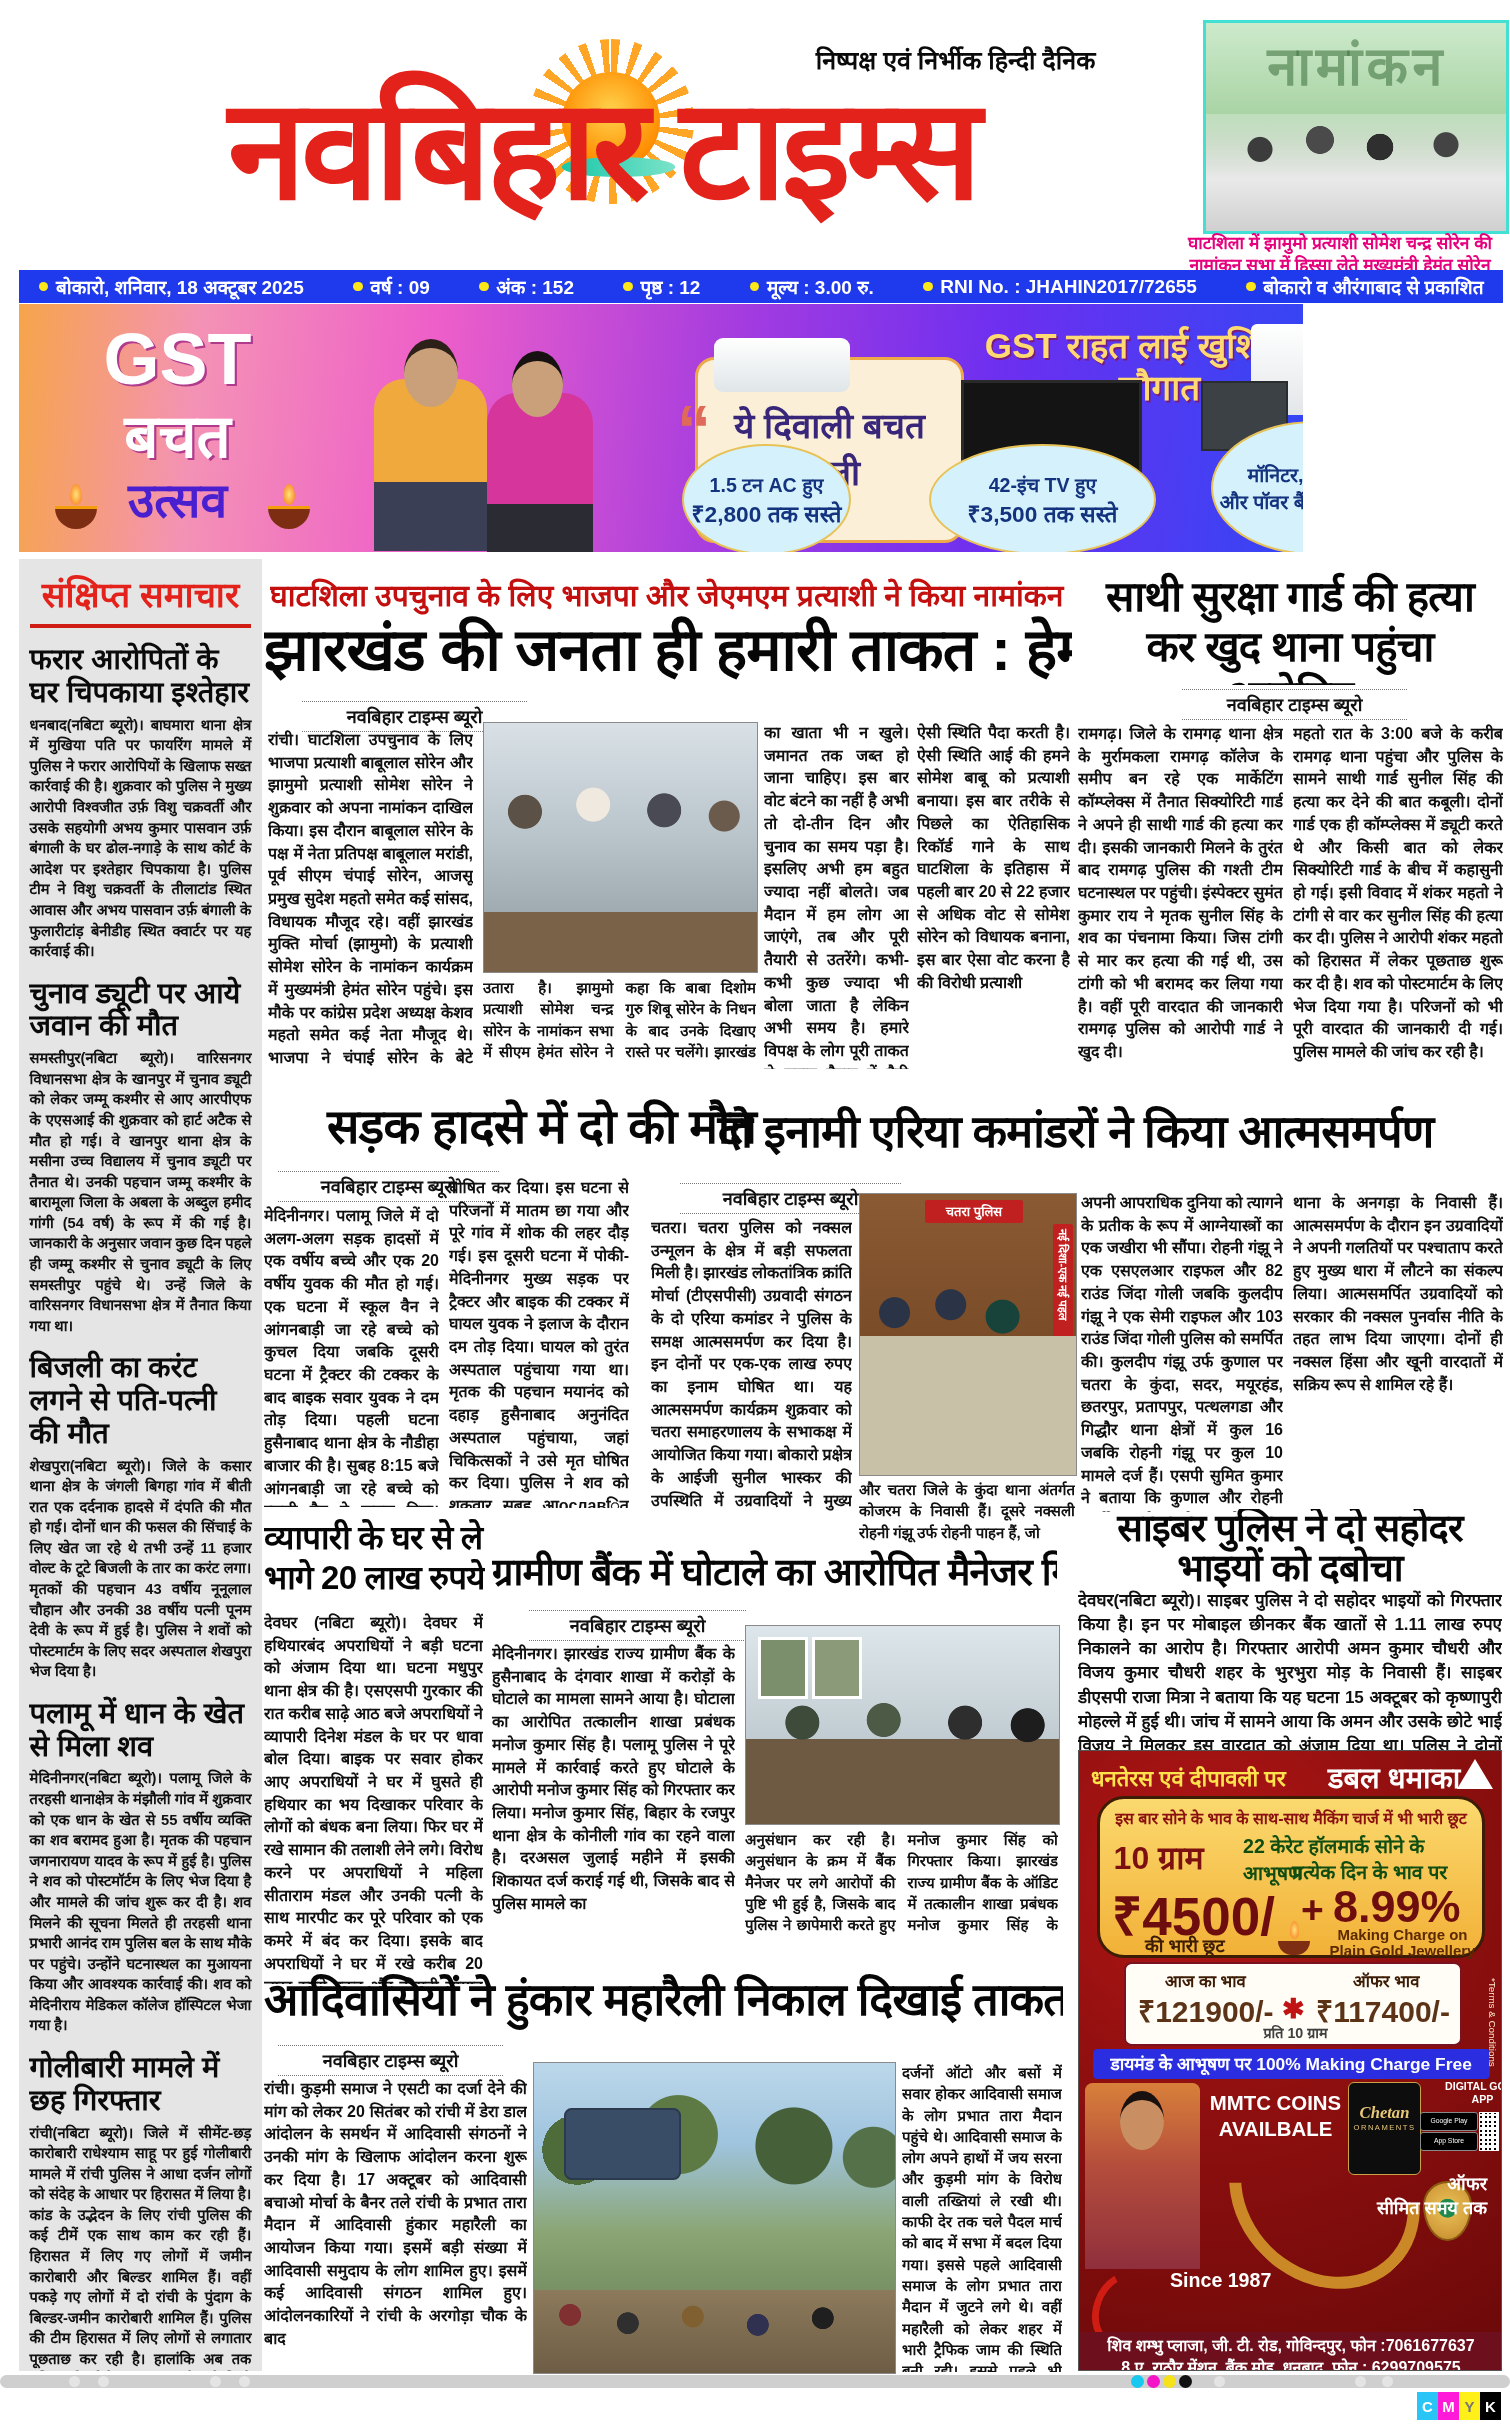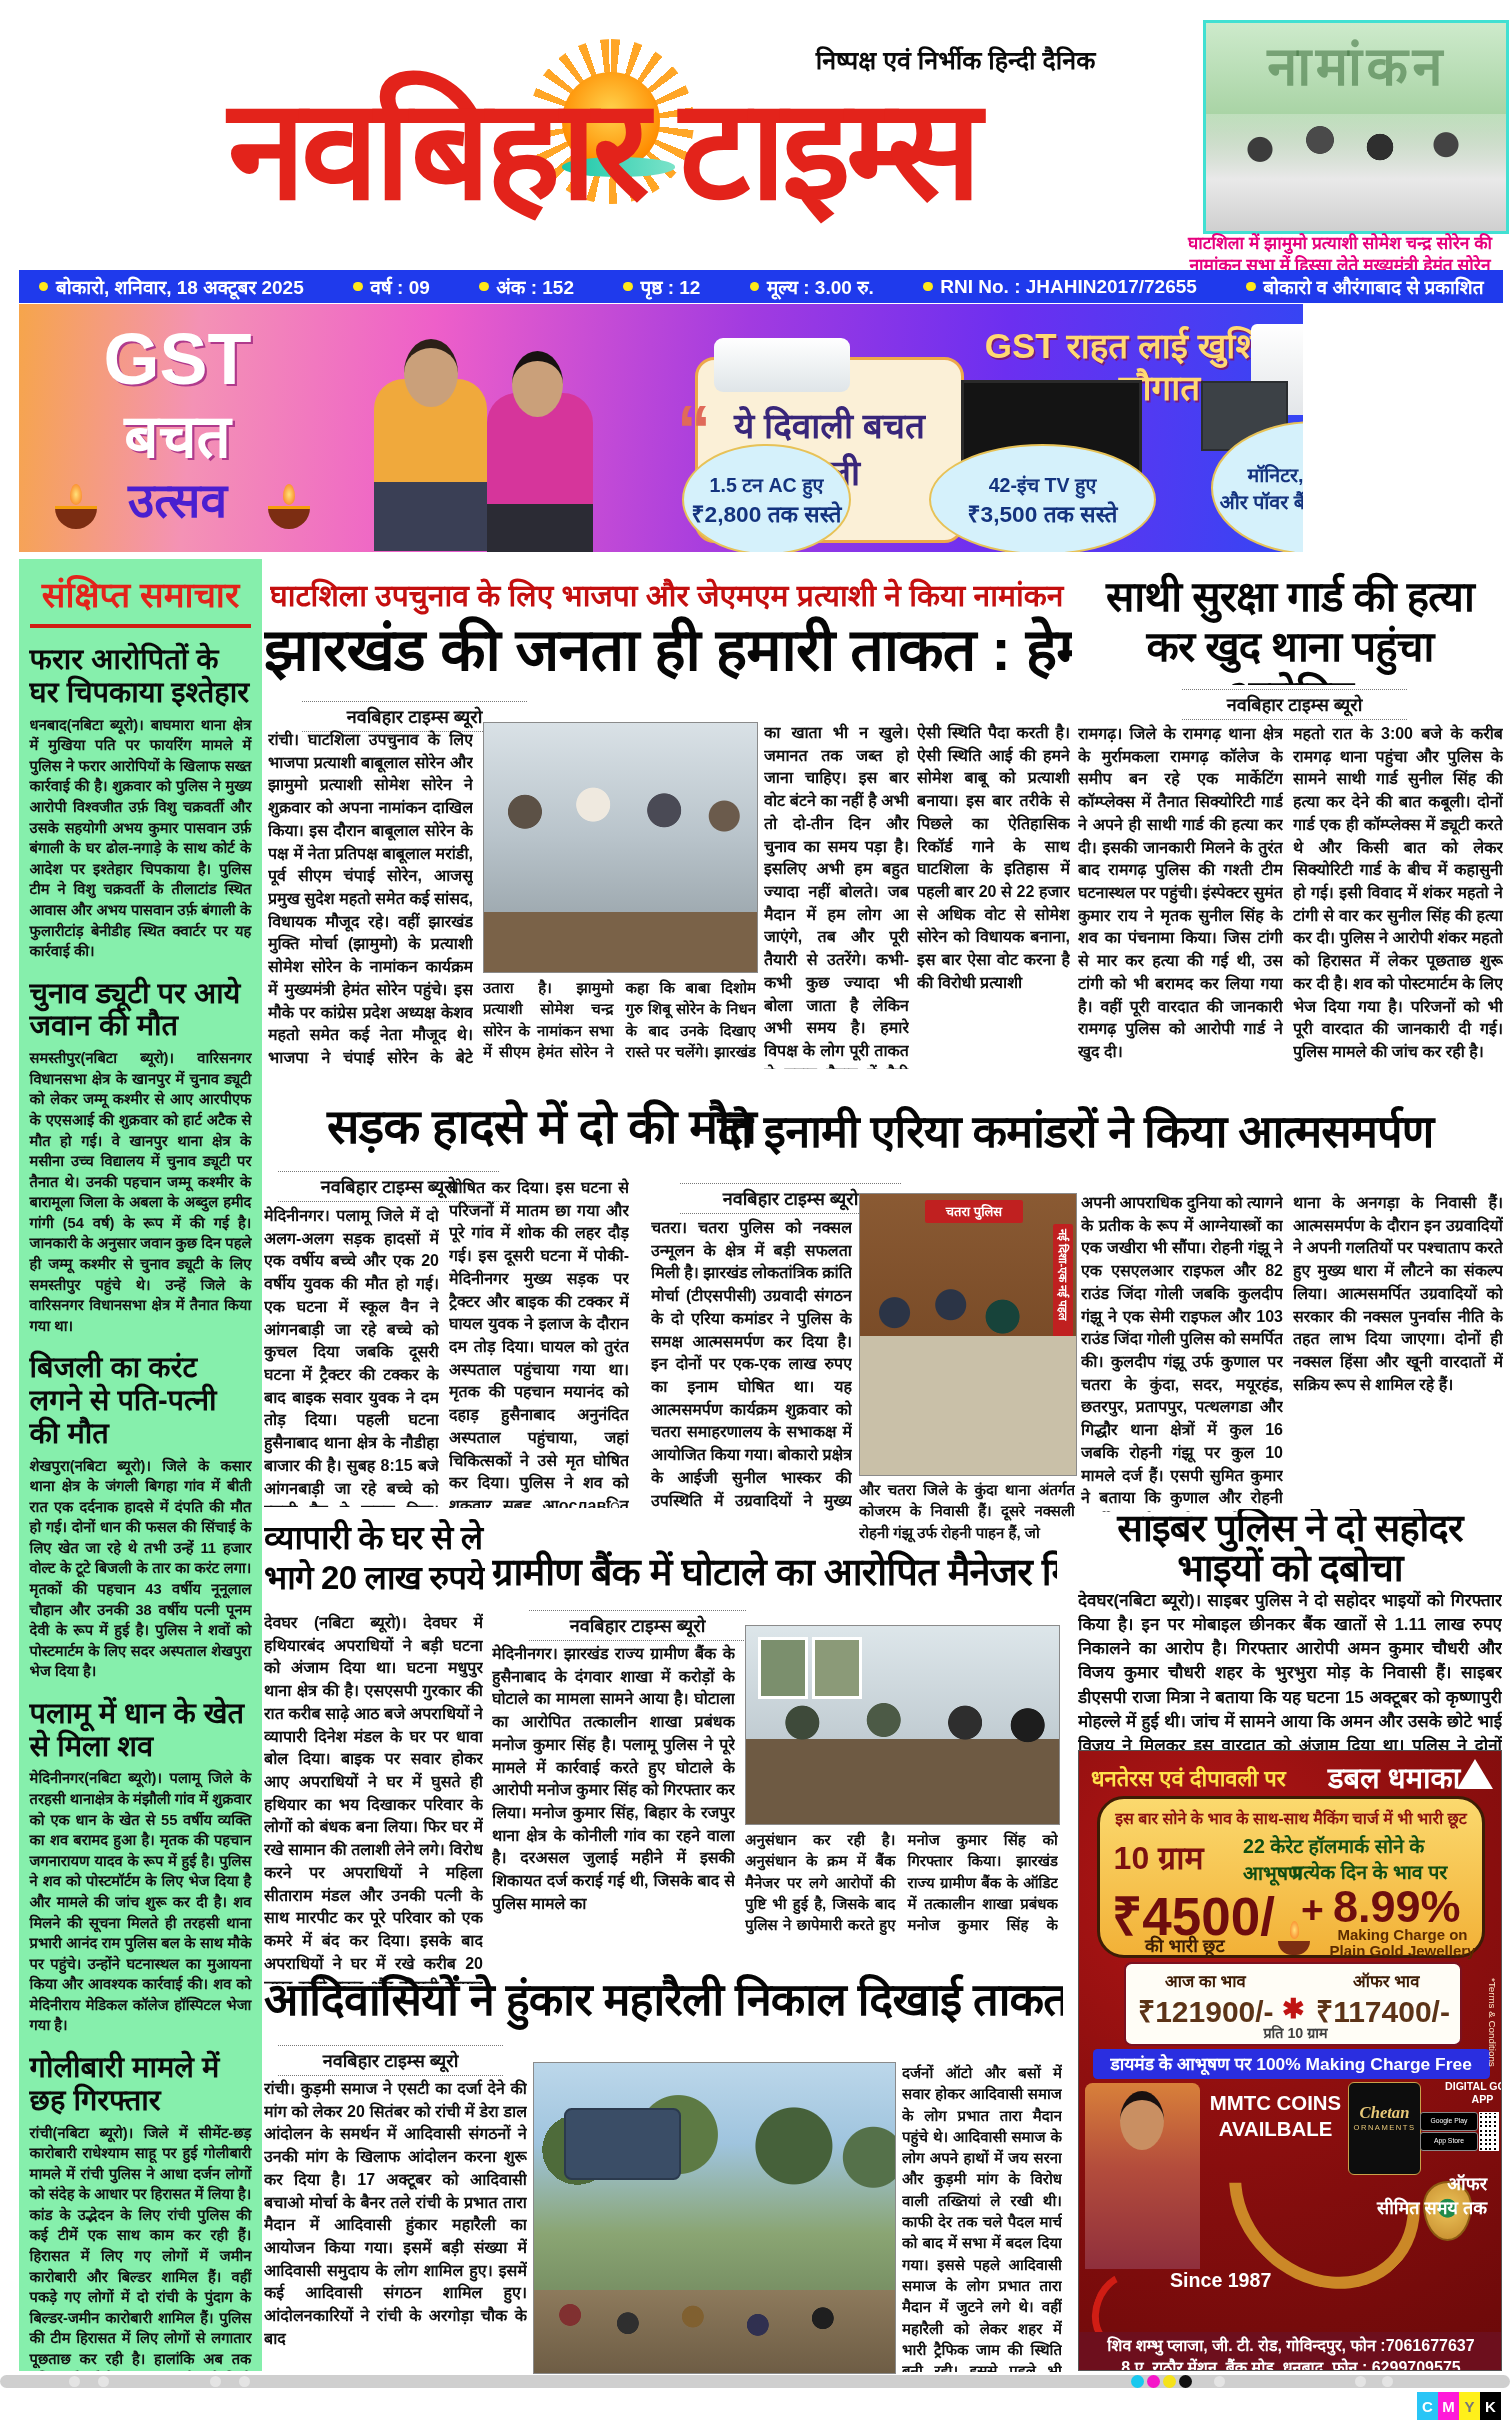--- a/index.html
+++ b/index.html
@@ -13,21 +13,21 @@
   .body-txt{font-size:16px;line-height:1.42;color:#101010;text-align:justify;overflow:hidden;font-weight:bold;}
   .headline{font-weight:bold;color:#060606;text-align:center;letter-spacing:-0.8px;}
   .kicker{font-weight:bold;color:#c40f0f;}
   .byline{font-weight:bold;text-align:center;font-size:18px;color:#111;
           border-top:1.5px dotted #777;border-bottom:1.5px dotted #777;padding:2.3px 3px;}
   .photo{border:0.8px solid #8a8a8a;}
   .dot{width:9.8px;height:9.8px;border-radius:50%;background:#ffe81a;display:inline-block;margin-right:7.6px;}
   .datebar{display:flex;align-items:center;justify-content:space-between;background:#1f3aec;color:#fff;
            padding:0 19.6px;font-size:19px;font-weight:bold;}
   .datebar .itm{display:flex;align-items:center;}
-  .briefs{background:#86efac;box-sizing:border-box;padding:10.6px 10.6px;}
+  .briefs{background:#e5e5e5;box-sizing:border-box;padding:10.6px 10.6px;}
   .briefs h2{margin:0 0 4.5px 0;color:#e3231b;font-size:35px;text-align:center;
              border-bottom:4.5px solid #d01d14;padding-bottom:7.6px;}
   .brief-title{font-size:29px;line-height:1.13;font-weight:bold;color:#0a0a0a;margin:15px 0 6px 0;}
   .brief-body{font-size:14.7px;line-height:1.4;text-align:justify;color:#101010;font-weight:bold;}
   .bubble{background:#d5f1fb;border:2.3px solid #e7c257;border-radius:50%;display:flex;flex-direction:column;
           align-items:center;justify-content:center;text-align:center;color:#14337e;font-weight:bold;}
   .goldbox{background:linear-gradient(180deg,#fbd96e,#f2b137);border:3.8px solid #3d1c05;border-radius:27px;box-sizing:border-box;}
   .cmyk-blk{width:21px;height:28px;display:flex;align-items:center;justify-content:center;
             font-weight:bold;font-size:15px;color:#fff;}
   .qr{background:

